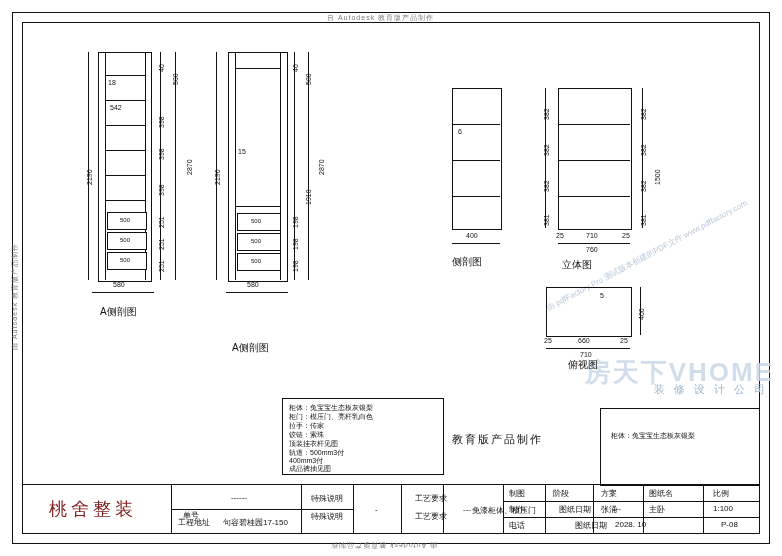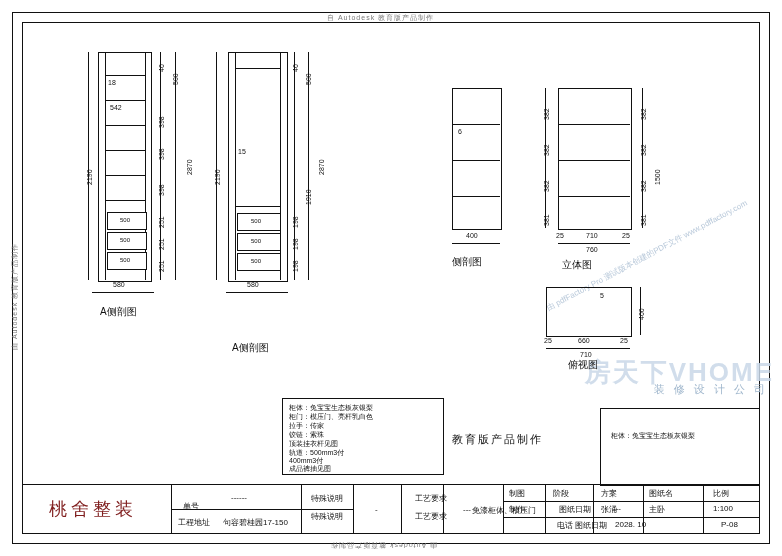--- a/index.html
+++ b/index.html
@@ -213,38 +213,38 @@
     <div class="tb-v" style="left:522px;"></div>
     <div class="tb-v" style="left:570px;"></div>
     <div class="tb-v" style="left:620px;"></div>
     <div class="tb-v" style="left:680px;"></div>
     <div class="tb-h" style="left:148px;top:24px;width:182px;"></div>
     <div class="tb-h" style="left:480px;top:16px;width:256px;"></div>
     <div class="tb-h" style="left:480px;top:32px;width:256px;"></div>
 
     <div class="tb-name">桃舍整装</div>
 
-    <div class="tb-cell" style="left:160px;top:16px;">单号</div>
+    <div class="tb-cell" style="left:160px;top:25px;">单号</div>
     <div class="tb-cell" style="left:208px;top:8px;">------</div>
     <div class="tb-cell" style="left:155px;top:32px;">工程地址</div>
     <div class="tb-cell" style="left:200px;top:32px;">句容碧桂园17-150</div>
 
     <div class="tb-cell" style="left:288px;top:8px;">特殊说明</div>
     <div class="tb-cell" style="left:288px;top:26px;">特殊说明</div>
     <div class="tb-cell" style="left:352px;top:20px;">-</div>
 
     <div class="tb-cell" style="left:392px;top:8px;">工艺要求</div>
     <div class="tb-cell" style="left:392px;top:26px;">工艺要求</div>
     <div class="tb-cell" style="left:440px;top:20px;">---</div>
 
     <div class="tb-cell" style="left:449px;top:20px;">免漆柜体、模压门</div>
 
     <div class="tb-cell" style="left:486px;top:3px;">制图</div>
     <div class="tb-cell" style="left:486px;top:19px;">制作</div>
-    <div class="tb-cell" style="left:486px;top:35px;margin-left:48px;">电话</div>
+    <div class="tb-cell" style="left:486px;top:35px;">电话</div>
     <div class="tb-cell" style="left:530px;top:3px;">阶段</div>
     <div class="tb-cell" style="left:578px;top:3px;">方案</div>
     <div class="tb-cell" style="left:626px;top:3px;">图纸名</div>
     <div class="tb-cell" style="left:690px;top:3px;">比例</div>
 
     <div class="tb-cell" style="left:536px;top:19px;">图纸日期</div>
     <div class="tb-cell" style="left:590px;top:19px;">---</div>
     <div class="tb-cell" style="left:690px;top:3px;"></div>
 
     <div class="tb-cell" style="left:632px;top:3px;"></div>

